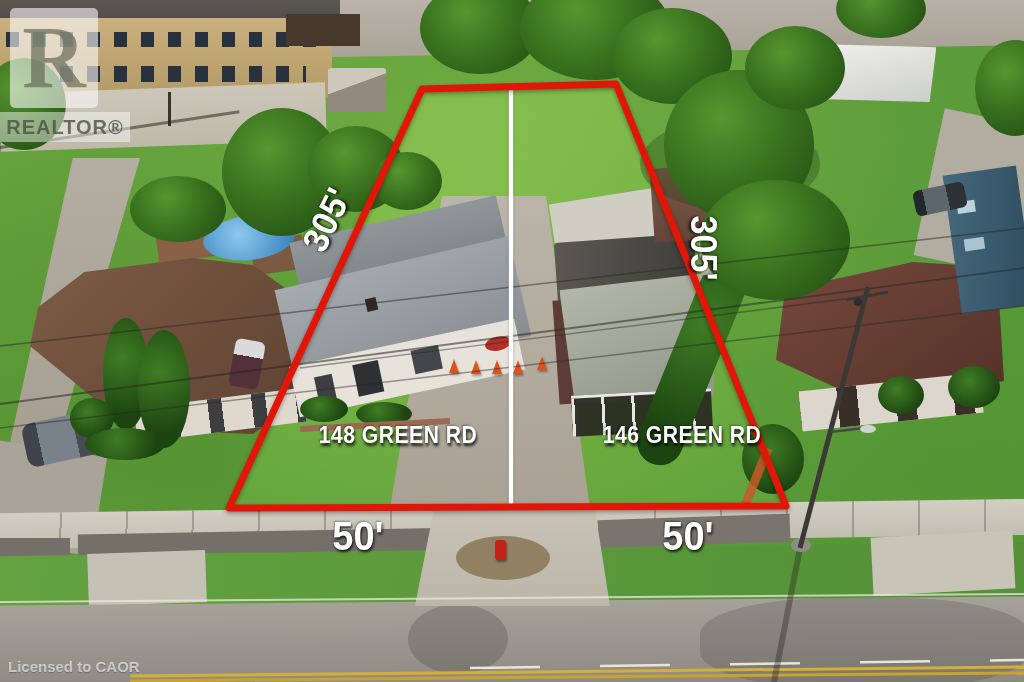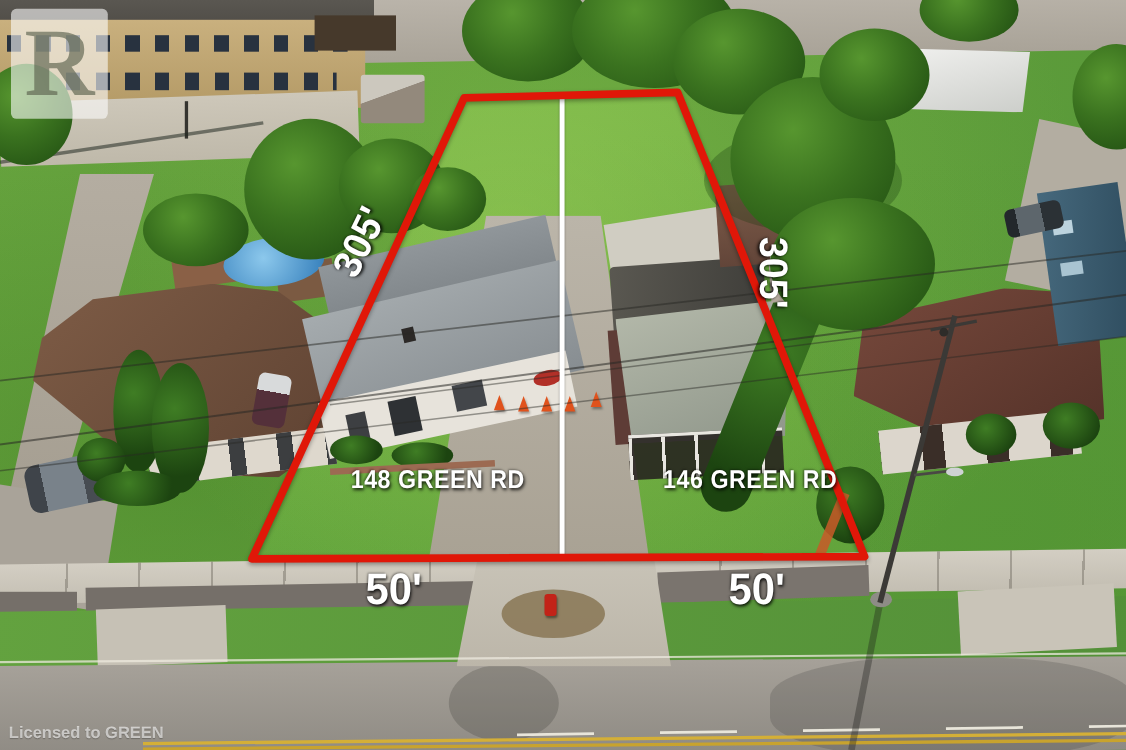--- a/index.html
+++ b/index.html
@@ -235,16 +235,20 @@
   <div class="label" style="left:658px;top:226px;width:90px;height:44px;font-size:36px;transform:rotate(90deg) scaleX(.95);">305'</div>
   <div class="label" style="left:328px;top:421px;width:140px;height:30px;font-size:22px;transform:scale(.96,1.06);letter-spacing:.5px;">148 GREEN RD</div>
   <div class="label" style="left:612px;top:421px;width:140px;height:30px;font-size:22px;transform:scale(.96,1.06);letter-spacing:.5px;">146 GREEN RD</div>
   <div class="label" style="left:322px;top:513px;width:72px;height:46px;font-size:40px;transform:scaleX(.95);">50'</div>
   <div class="label" style="left:652px;top:513px;width:72px;height:46px;font-size:40px;transform:scaleX(.95);">50'</div>
 
   <div class="abs" style="left:10px;top:8px;width:88px;height:100px;
     border-radius:5px;background:rgba(252,252,252,.6);display:flex;align-items:center;justify-content:center;">
       <span style="font-family:'Liberation Serif',serif;font-weight:700;font-size:88px;line-height:1;color:rgba(92,98,78,.65);">R</span>
   </div>
+  <div class="abs" style="left:0;top:112px;width:130px;height:30px;
+    background:rgba(250,250,250,.48);display:flex;align-items:center;justify-content:center;">
+      <span style="font-weight:700;font-size:20px;letter-spacing:1px;color:rgba(72,82,62,.8);">REALTOR®</span>
+  </div>
   <div class="abs" style="left:8px;top:658px;font-size:15px;font-weight:700;color:rgba(255,255,255,.6);
-    text-shadow:0 1px 1px rgba(0,0,0,.25);">Licensed to GREEN</div>
+    text-shadow:0 1px 1px rgba(0,0,0,.25);">Licensed to CAOR</div>
 
 </div>
 
 </body></html>

